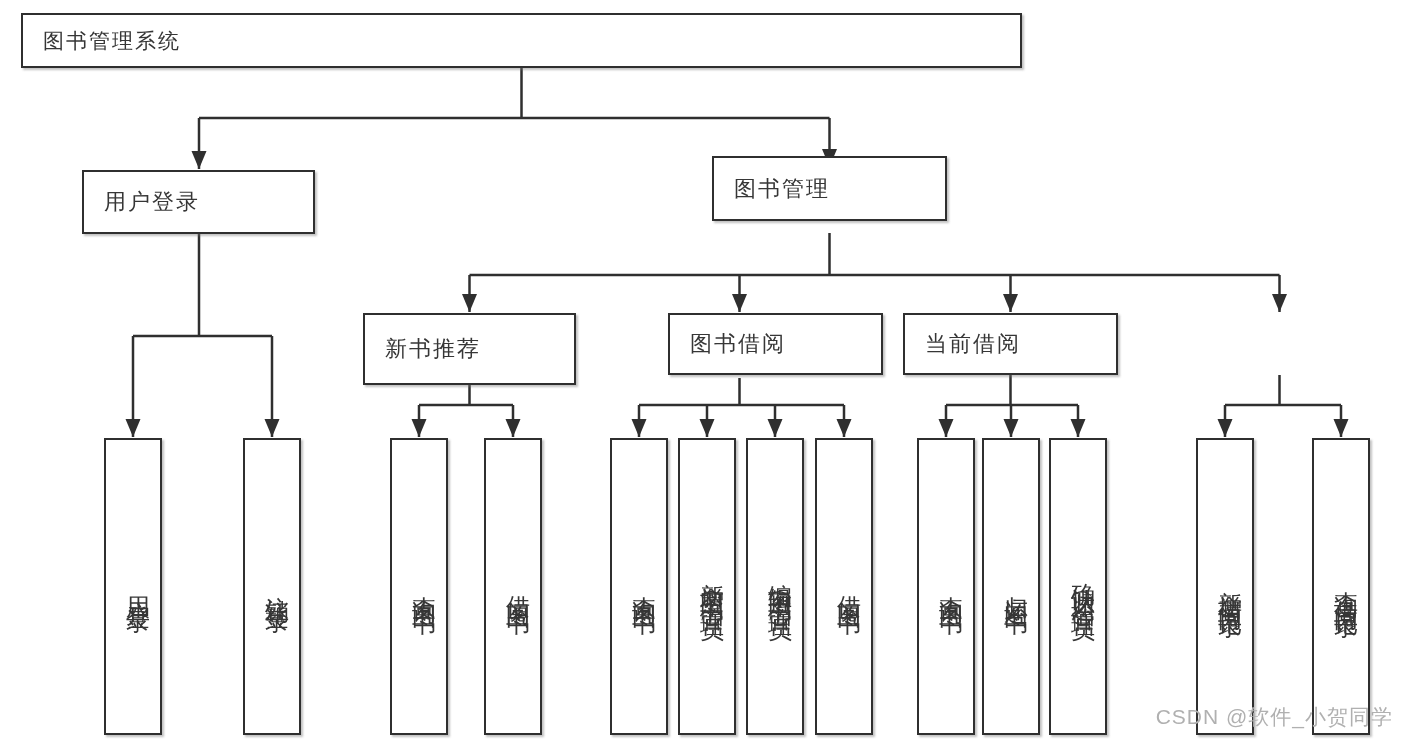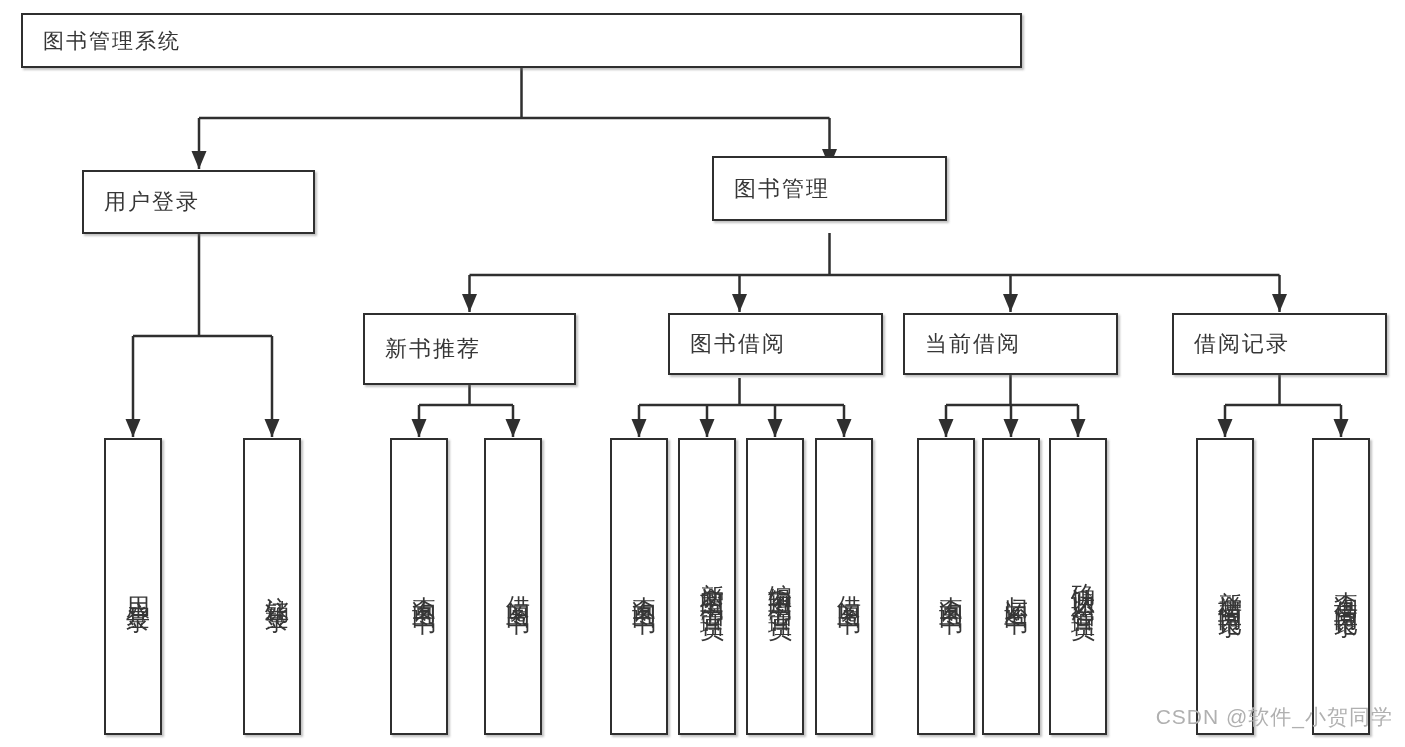--- a/index.html
+++ b/index.html
@@ -118,23 +118,20 @@
 
   <div class="node" style="left:363px; top:313px; width:213px; height:72px;">
     <span class="lbl">新书推荐</span>
   </div>
   <div class="node" style="left:632px; top:313px; width:215px; height:62px;margin-left:36px;">
     <span class="lbl">图书借阅</span>
   </div>
   <div class="node" style="left:903px; top:313px; width:215px; height:62px;">
     <span class="lbl">当前借阅</span>
   </div>
-  <div class="node" style="left:1172px; top:313px; width:215px; height:62px;">
-    <span class="lbl">借阅记录</span>
-  </div>
 
   <div class="leaf" style="left:104px;">
     <span class="vtext">用户登录</span>
   </div>
   <div class="leaf" style="left:243px;">
     <span class="vtext">注销登录</span>
   </div>
 
   <div class="leaf" style="left:390px;">
     <span class="vtext">查询图书</span>

